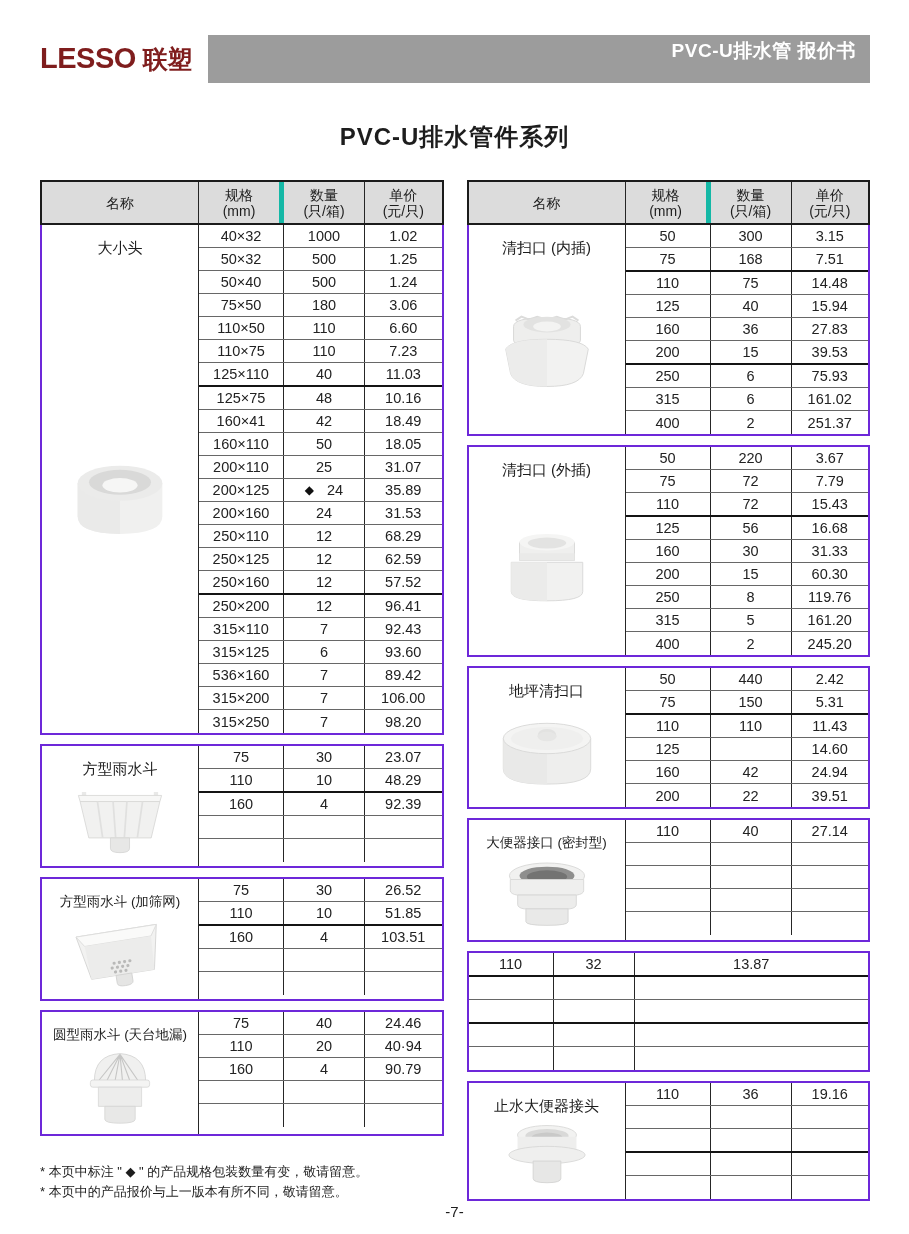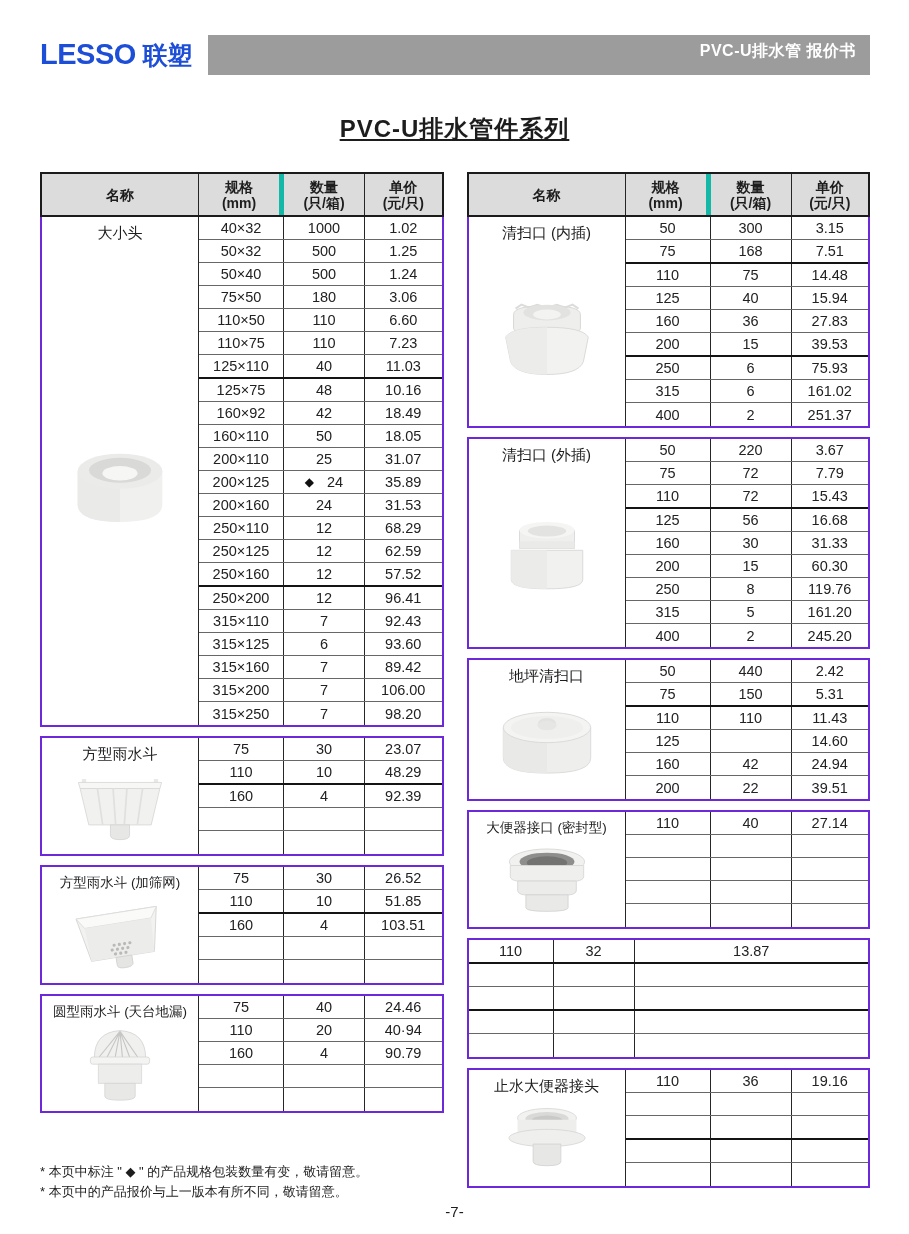--- a/index.html
+++ b/index.html
@@ -6,48 +6,48 @@
   html,body { width: 909px; height: 1234px; }
   body {
     position: relative;
     background: #ffffff;
     font-family: "Liberation Sans", "DejaVu Sans", sans-serif;
     color: #1d1d1d;
     overflow: hidden;
   }
   
   .top { display: flex; align-items: center; padding: 35px 39px 0 40px; }
-  .logo { width: 168px; font-weight: bold; color: #1d4ed8; white-space: nowrap; letter-spacing: -0.5px; }
+  .logo { width: 168px; font-weight: bold; color: #7f1d1d; white-space: nowrap; letter-spacing: -0.5px; }
   .logo .lat { font-size: 29px; }
   .logo .cjk { font-size: 25px; margin-left: 7px; }
   .banner {
-    flex: 1; height: 40px; line-height: 32px; background: #9c9c9c;
-    color: #ffffff; font-weight: bold; font-size: 16px;
+    flex: 1; height: 48px; line-height: 32px; background: #9c9c9c;
+    color: #ffffff; font-weight: bold; font-size: 19px;
     text-align: right; padding-right: 14px; letter-spacing: 0.5px;
   }
-  .title { text-align: center; font-size: 24px; font-weight: bold; margin-top: 38px; letter-spacing: 1px; text-decoration: underline; }
+  .title { text-align: center; font-size: 24px; font-weight: bold; margin-top: 38px; letter-spacing: 1px; }
 
   
   .tables { display: flex; margin: 27px 39px 0 40px; gap: 23px; }
   .tcol { width: 405px; }
   .thead {
     display: flex; height: 45px; background: #dcdcdc;
-    border: 2px solid #1b1b1b; font-weight: bold; font-size: 14px;
+    border: 2px solid #1b1b1b; font-weight: normal; font-size: 14px;
   }
   .th { display: flex; flex-direction: column; align-items: center; justify-content: center; line-height: 16px; }
   .th-name  { width: 157px; border-right: 1px solid #262626; }
   .th-spec  { width: 85px;  border-right: 5px solid #14b8a6; }
   .th-qty   { width: 81px;  border-right: 1px solid #262626; }
   .th-price { flex: 1; }
 
   .sec-box { display: flex; border: 2px solid #6d28d9; margin-top: 9px; background: #fff; }
   .sections .sec-box:first-child { margin-top: 0; border-top: none; }
 
   .name-col { width: 157px; border-right: 1px solid #262626; display: flex; flex-direction: column; align-items: center; overflow: hidden; }
-  .pname { padding-top: 7px; font-size: 15px; white-space: nowrap; }
+  .pname { padding-top: 14px; font-size: 15px; white-space: nowrap; }
   .pname.sm { font-size: 13.5px; }
   .img-wrap { flex: 1; min-height: 0; width: 100%; display: flex; align-items: center; justify-content: center; overflow: hidden; }
   .img-wrap svg { display: block; }
 
   .rows { flex: 1; display: flex; flex-direction: column; }
   .row { display: flex; flex: 0 0 23px; border-bottom: 1px solid #676767; }
   .row:last-child { border-bottom: none; }
   .row.heavy { border-bottom: 2px solid #141414; flex-basis: 24px; }
   .cell { display: flex; align-items: center; justify-content: center; font-size: 14.5px; color: #222; }
   .c-spec  { width: 85px; border-right: 1px solid #262626; }
@@ -153,21 +153,21 @@
               <div class="cell c-price">11.03</div>
             </div>
             <div class="row">
               <div class="cell c-spec">125×75</div>
               <div class="cell c-qty">
                 <span>48</span>
               </div>
               <div class="cell c-price">10.16</div>
             </div>
             <div class="row">
-              <div class="cell c-spec">160×92</div>
+              <div class="cell c-spec">160×41</div>
               <div class="cell c-qty">
                 <span>42</span>
               </div>
               <div class="cell c-price">18.49</div>
             </div>
             <div class="row">
               <div class="cell c-spec">160×110</div>
               <div class="cell c-qty">
                 <span>50</span>
               </div>
@@ -231,21 +231,21 @@
               <div class="cell c-price">92.43</div>
             </div>
             <div class="row">
               <div class="cell c-spec">315×125</div>
               <div class="cell c-qty">
                 <span>6</span>
               </div>
               <div class="cell c-price">93.60</div>
             </div>
             <div class="row">
-              <div class="cell c-spec">315×160</div>
+              <div class="cell c-spec">536×160</div>
               <div class="cell c-qty">
                 <span>7</span>
               </div>
               <div class="cell c-price">89.42</div>
             </div>
             <div class="row">
               <div class="cell c-spec">315×200</div>
               <div class="cell c-qty">
                 <span>7</span>
               </div>

